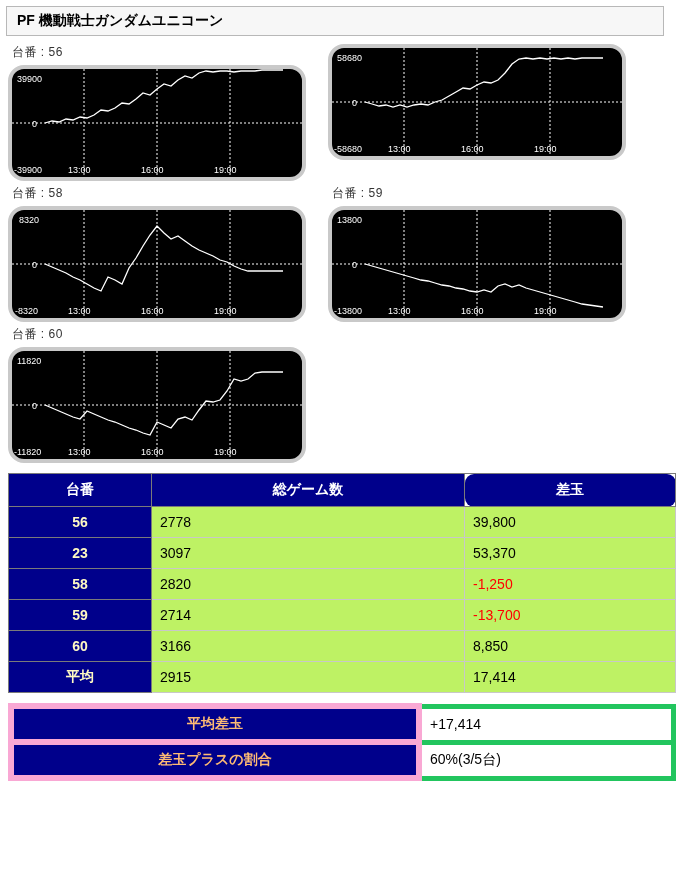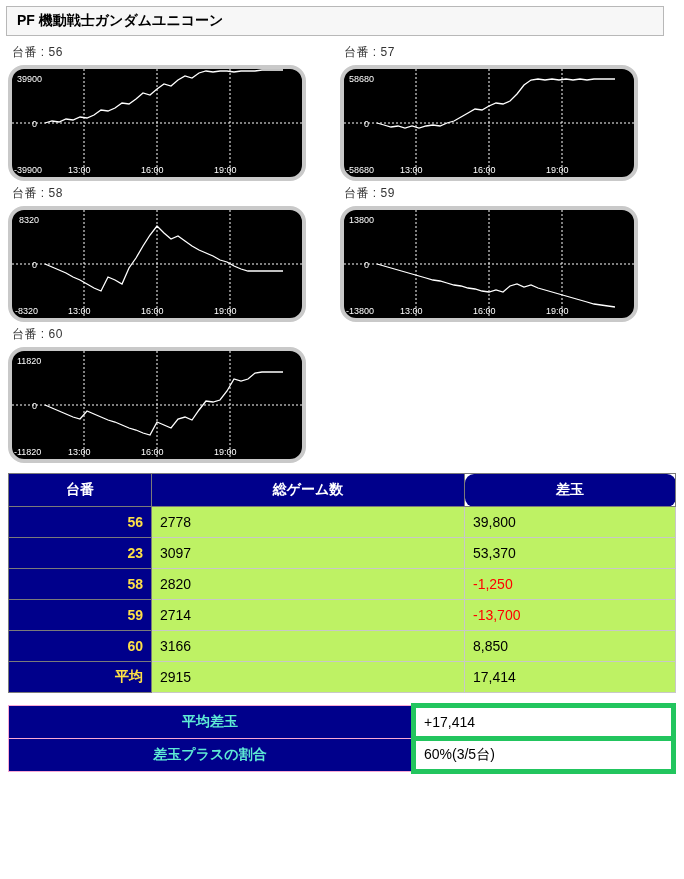--- a/index.html
+++ b/index.html
@@ -25,21 +25,21 @@
     font-size:14px;
   }
 
   
   .graphs{
     margin:8px 0 0 0;
     padding:0 8px;
   }
   .graph-row{
     display:flex;
-    gap:34px;
+    gap:22px;
     margin-bottom:4px;
   }
   .graph-cell{width:298px;}
   .graph-label{
     font-size:12px;
     color:#333;
     margin:0 0 4px 4px;
     letter-spacing:0.5px;
   }
   .graph-box{
@@ -67,43 +67,43 @@
     height:30px;
   }
   table.main td{
     border:1px solid #c8c8c8;
     height:30px;
     padding:0 8px;
     background:#bef264;
   }
   table.main td.idx{
     background:#00008b;
-    color:#fde047;
-    font-weight:bold;
-    text-align:right;
+    color:#fef9c3;
+    font-weight:bold;
+    text-align:center;
     border:1px solid #7a7a7a;
     margin-left:18px;
   }
   td.neg{color:#ff0000;}
   .col-a{width:140px;}
   .col-b{width:310px;}
   .col-c{width:auto;border-radius:9px;}
 
   
   table.summary{
     border-collapse:collapse;
     margin:10px 8px 0 8px;
     width:668px;
     font-size:14px;
   }
   table.summary th{
     background:#00008b;
-    color:#5eead4;
-    font-weight:bold;
-    border:1px solid #f9a8d4;
+    color:#fdba74;
+    font-weight:bold;
+    border:6px solid #f9a8d4;
     height:28px;
     width:400px;
     text-align:center;
   }
   table.summary td{
     border:5px solid #22c55e;
     height:28px;
     padding:0 8px;
     background:#ffffff;
   }
@@ -133,21 +133,20 @@
             <text x="20" y="58" fill="#ffffff" font-size="9" font-family="Liberation Sans, sans-serif">0</text>
             <text x="2" y="104" fill="#ffffff" font-size="9" font-family="Liberation Sans, sans-serif">-39900</text>
             <text x="56" y="104" fill="#ffffff" font-size="9" font-family="Liberation Sans, sans-serif">13:00</text>
             <text x="129" y="104" fill="#ffffff" font-size="9" font-family="Liberation Sans, sans-serif">16:00</text>
             <text x="202" y="104" fill="#ffffff" font-size="9" font-family="Liberation Sans, sans-serif">19:00</text>
           </svg>
         </div>
       </div>
 
       <div class="graph-cell">
-        <div class="graph-label">台番 : 57</div>
         <div class="graph-box">
           <svg width="290" height="108" viewBox="0 0 290 108">
             <line x1="0" y1="54" x2="290" y2="54" stroke="#ffffff" stroke-width="1" stroke-dasharray="2,2"></line>
             <line x1="72" y1="0" x2="72" y2="108" stroke="#ffffff" stroke-width="1" stroke-dasharray="2,2"></line>
             <line x1="145" y1="0" x2="145" y2="108" stroke="#ffffff" stroke-width="1" stroke-dasharray="2,2"></line>
             <line x1="218" y1="0" x2="218" y2="108" stroke="#ffffff" stroke-width="1" stroke-dasharray="2,2"></line>
             <polyline fill="none" stroke="#ffffff" stroke-width="1.3" points="33,54 40,56 47,58 54,57 61,59 68,57 75,59 82,57 89,56 96,57 103,54 110,52 117,48 124,44 131,40 138,41 145,37 152,34 159,35 166,32 173,25 180,16 187,11 194,10 201,11 208,10 215,11 222,10 229,11 236,10 243,11 250,10 257,10 264,10 271,10"></polyline>
             <text x="5" y="13" fill="#ffffff" font-size="9" font-family="Liberation Sans, sans-serif">58680</text>
             <text x="20" y="58" fill="#ffffff" font-size="9" font-family="Liberation Sans, sans-serif">0</text>
             <text x="2" y="104" fill="#ffffff" font-size="9" font-family="Liberation Sans, sans-serif">-58680</text>

